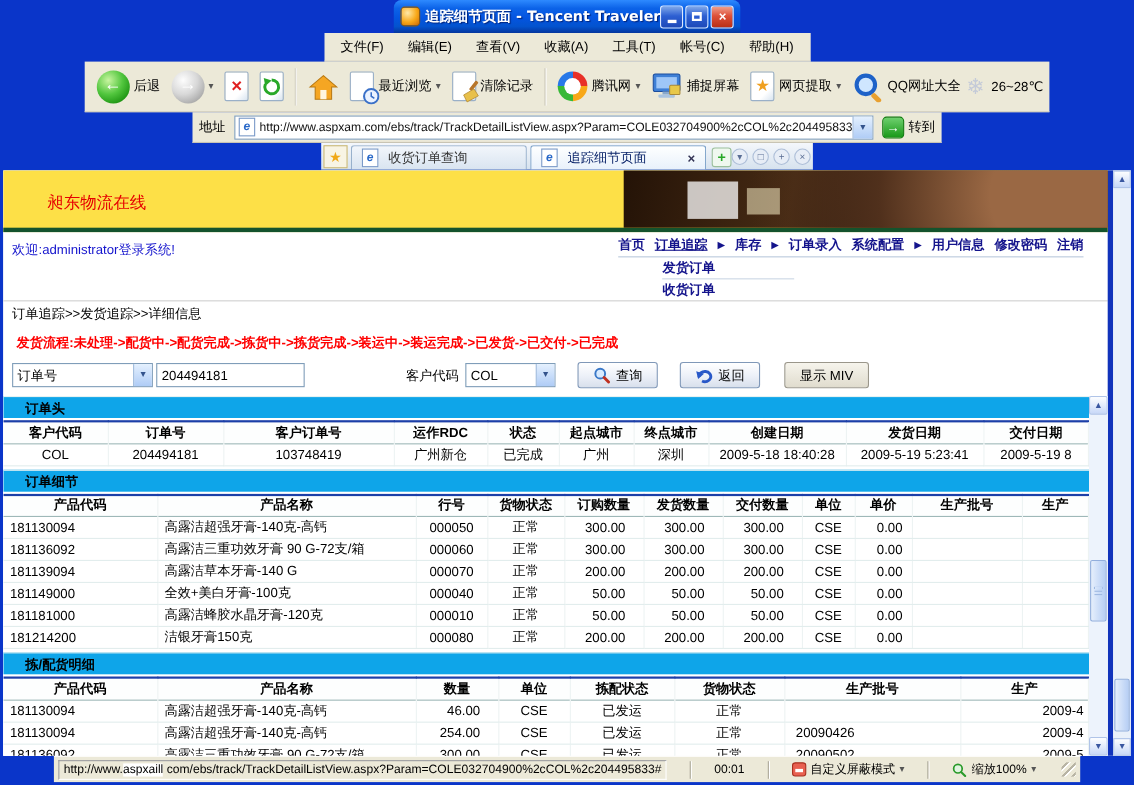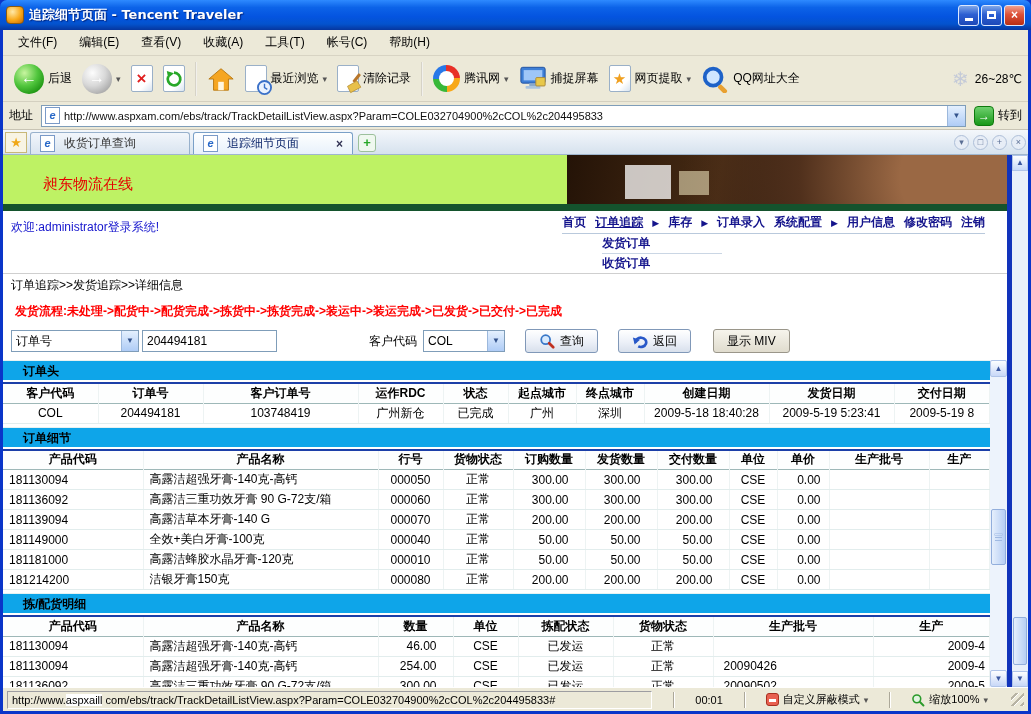--- a/index.html
+++ b/index.html
@@ -1,19 +1,19 @@
 <!DOCTYPE html>
 <html><head>
 <meta charset="utf-8">
 <style>
   * { margin:0; padding:0; box-sizing:border-box; }
   html,body { width:1031px; height:714px; overflow:hidden;
     font-family:"Liberation Sans","DejaVu Sans",sans-serif; }
   .window { position:relative; width:1031px; height:714px; background:#0A35C9;
-    padding:0 3px 3px 3px; display:flex; flex-direction:column; }
+    padding:0 3px 3px 3px; display:flex; flex-direction:column;align-items:center; }
 
   
   .titlebar { height:30px; margin:0 -3px; border-radius:7px 7px 0 0; display:flex; align-items:center;
     padding:0 6px; background:linear-gradient(180deg,#2E8AFF 0%,#0C63E8 25%,#0454E0 55%,#0353CE 80%,#06369E 100%); }
   .app-icon { width:18px; height:18px; border-radius:4px; margin-right:5px;
     background:radial-gradient(circle at 35% 30%,#FFE9A8,#F8A818 55%,#C86808); border:1px solid #8A5A10; }
   .title-text { color:#FFF; font-weight:bold; font-size:13px; text-shadow:1px 1px 1px #00257E;
     font-family:"DejaVu Sans","Liberation Sans",sans-serif; }
   .win-btns { margin-left:auto; display:flex; gap:2px; }
   .win-btn { width:21px; height:21px; border-radius:3px; border:1px solid #DCE8FF; color:#FFF;
@@ -79,21 +79,21 @@
   .content { flex:1; display:flex; min-height:0; background:#FFF; }
   .page { flex:1; display:flex; flex-direction:column; min-width:0; background:#FFF; }
   .page-divider { width:5px; background:#1133BB; }
   .outer-scroll { width:16px; background:#E9F0FA; display:flex; flex-direction:column; position:relative; }
   .os-btn { height:16px; background:linear-gradient(180deg,#FDFEFF,#C8D8F8); border:1px solid #B0C4E8;
     color:#3A57A0; font-size:8px; text-align:center; line-height:14px; }
   .os-thumb { position:absolute; left:1px; right:1px; bottom:22px; height:48px; border:1px solid #92AEDC;
     border-radius:2px; background:linear-gradient(90deg,#E6EFFC,#B6CEF4); }
   .os-btn.bottom { position:absolute; bottom:0; left:0; right:0; }
 
-  .banner { position:relative; height:56px; background:#bef264; border-bottom:7px solid #14532d; }
+  .banner { position:relative; height:56px; background:#fde047; border-bottom:4px solid #14532d; }
   .brand { position:absolute; left:40px; top:20px; color:#E60000; font-size:15px; }
   .banner-photo { position:absolute; right:0; top:0; width:440px; height:100%;
     background:radial-gradient(circle at 88% 45%,#9A6844 0 14%,#50301C 40%,transparent 70%),
                linear-gradient(100deg,#241307,#472B14 35%,#1A0D06 60%,#2E1409 100%); }
   .banner-photo .shot { position:absolute; background:rgba(255,255,255,.75); }
   .shot.a { left:58px; top:10px; width:46px; height:34px; }
   .shot.b { left:112px; top:16px; width:30px; height:24px; background:rgba(250,240,200,.55); }
 
   .welcome-row { display:flex; padding:3px 8px 0 8px; border-bottom:1px solid #CFCFCF; }
   .welcome { color:#1515CD; font-size:12px; margin-top:5px; }

